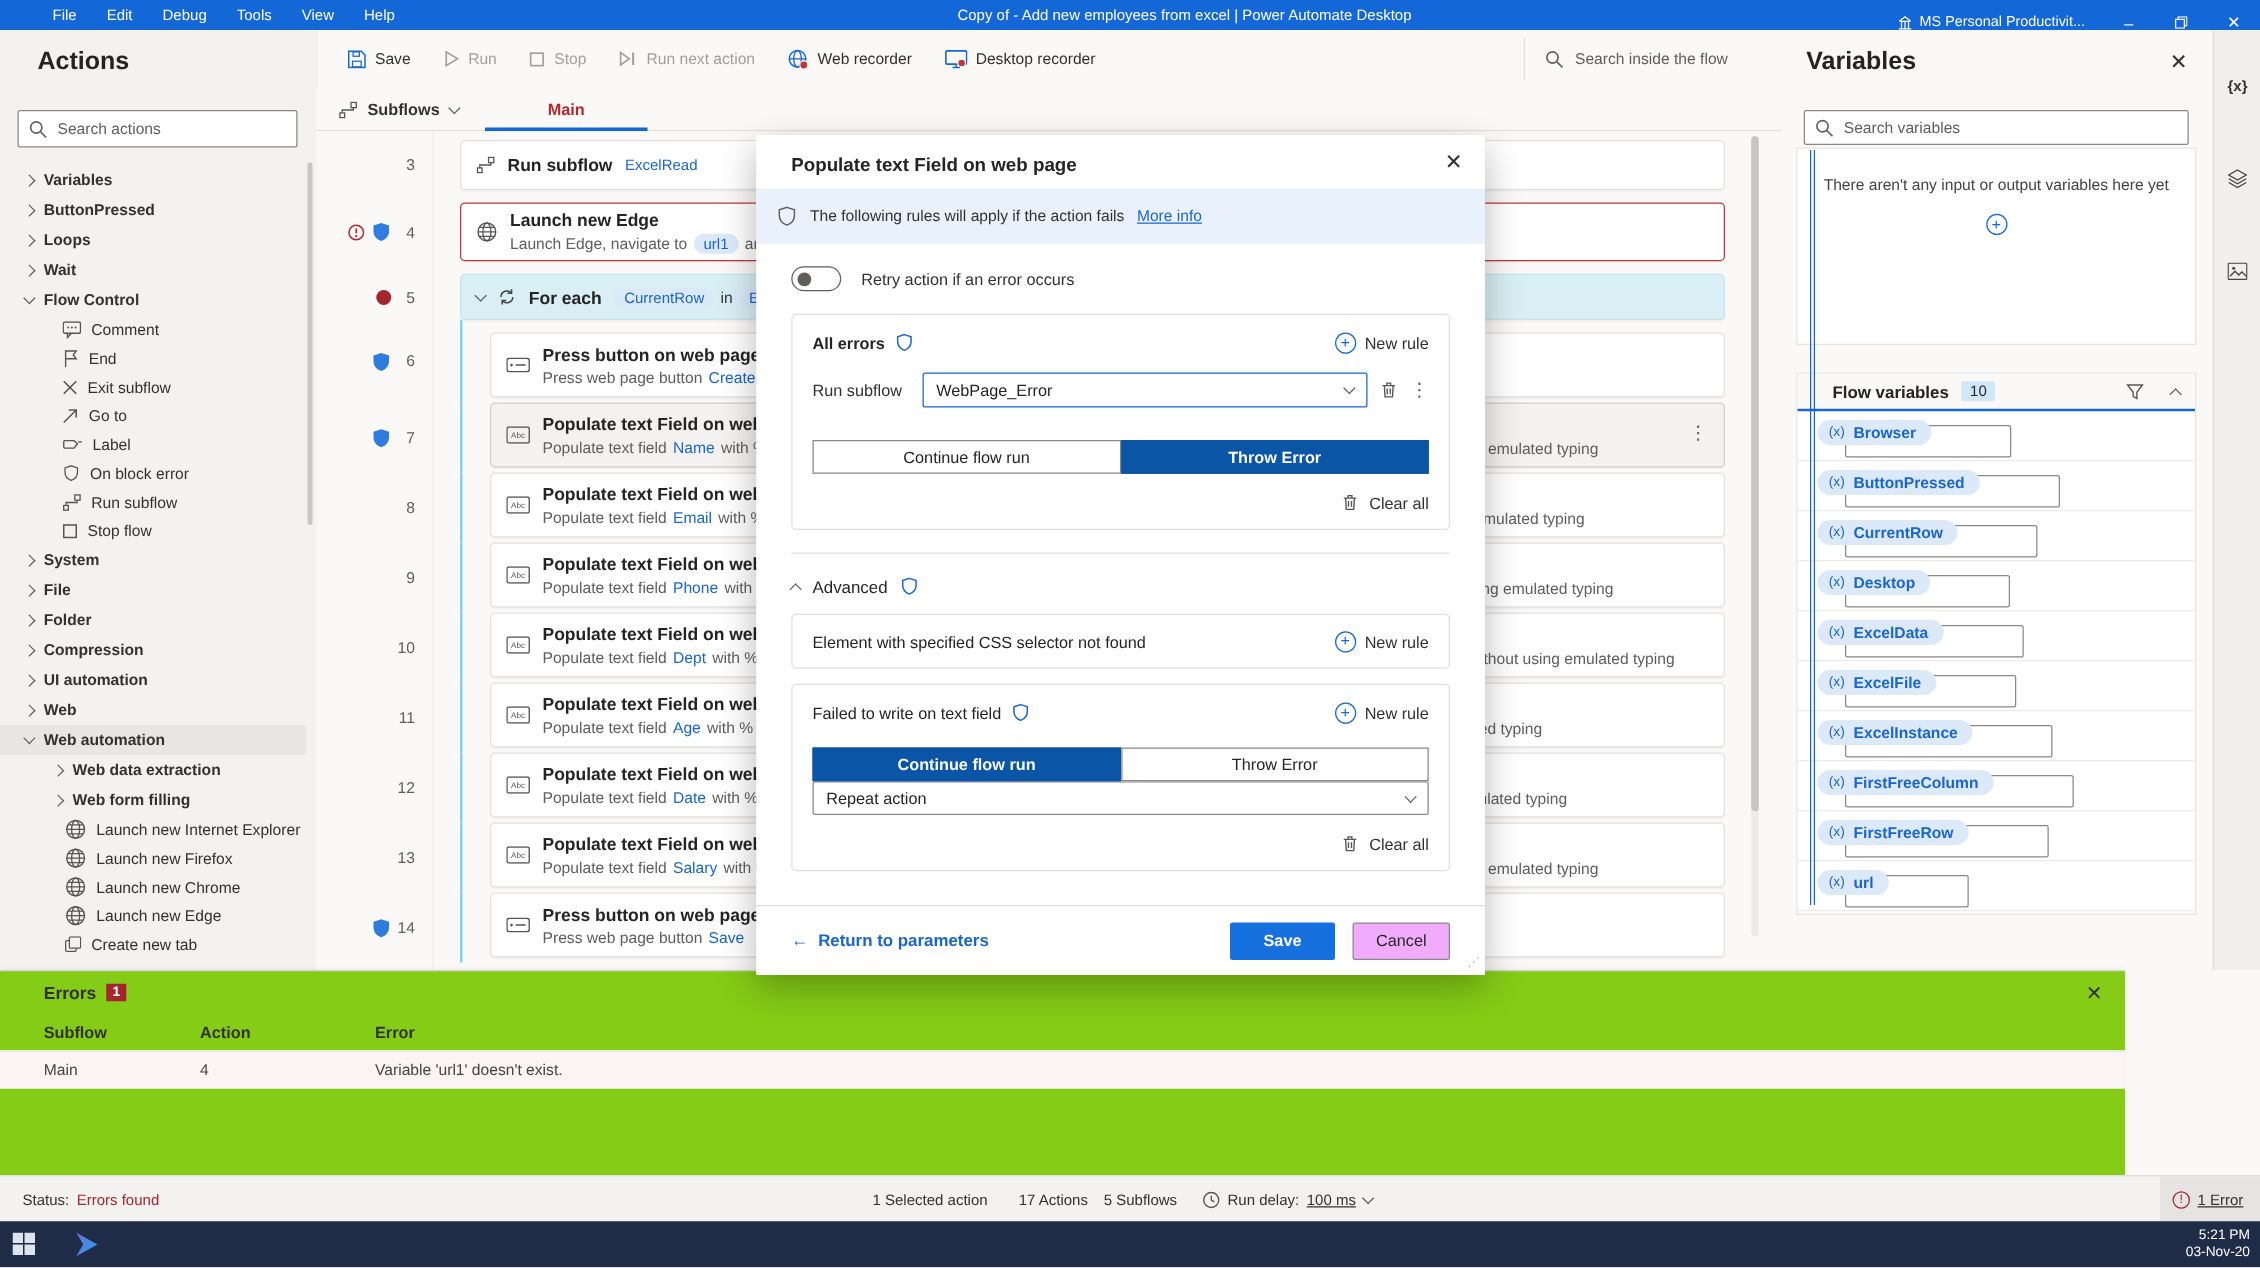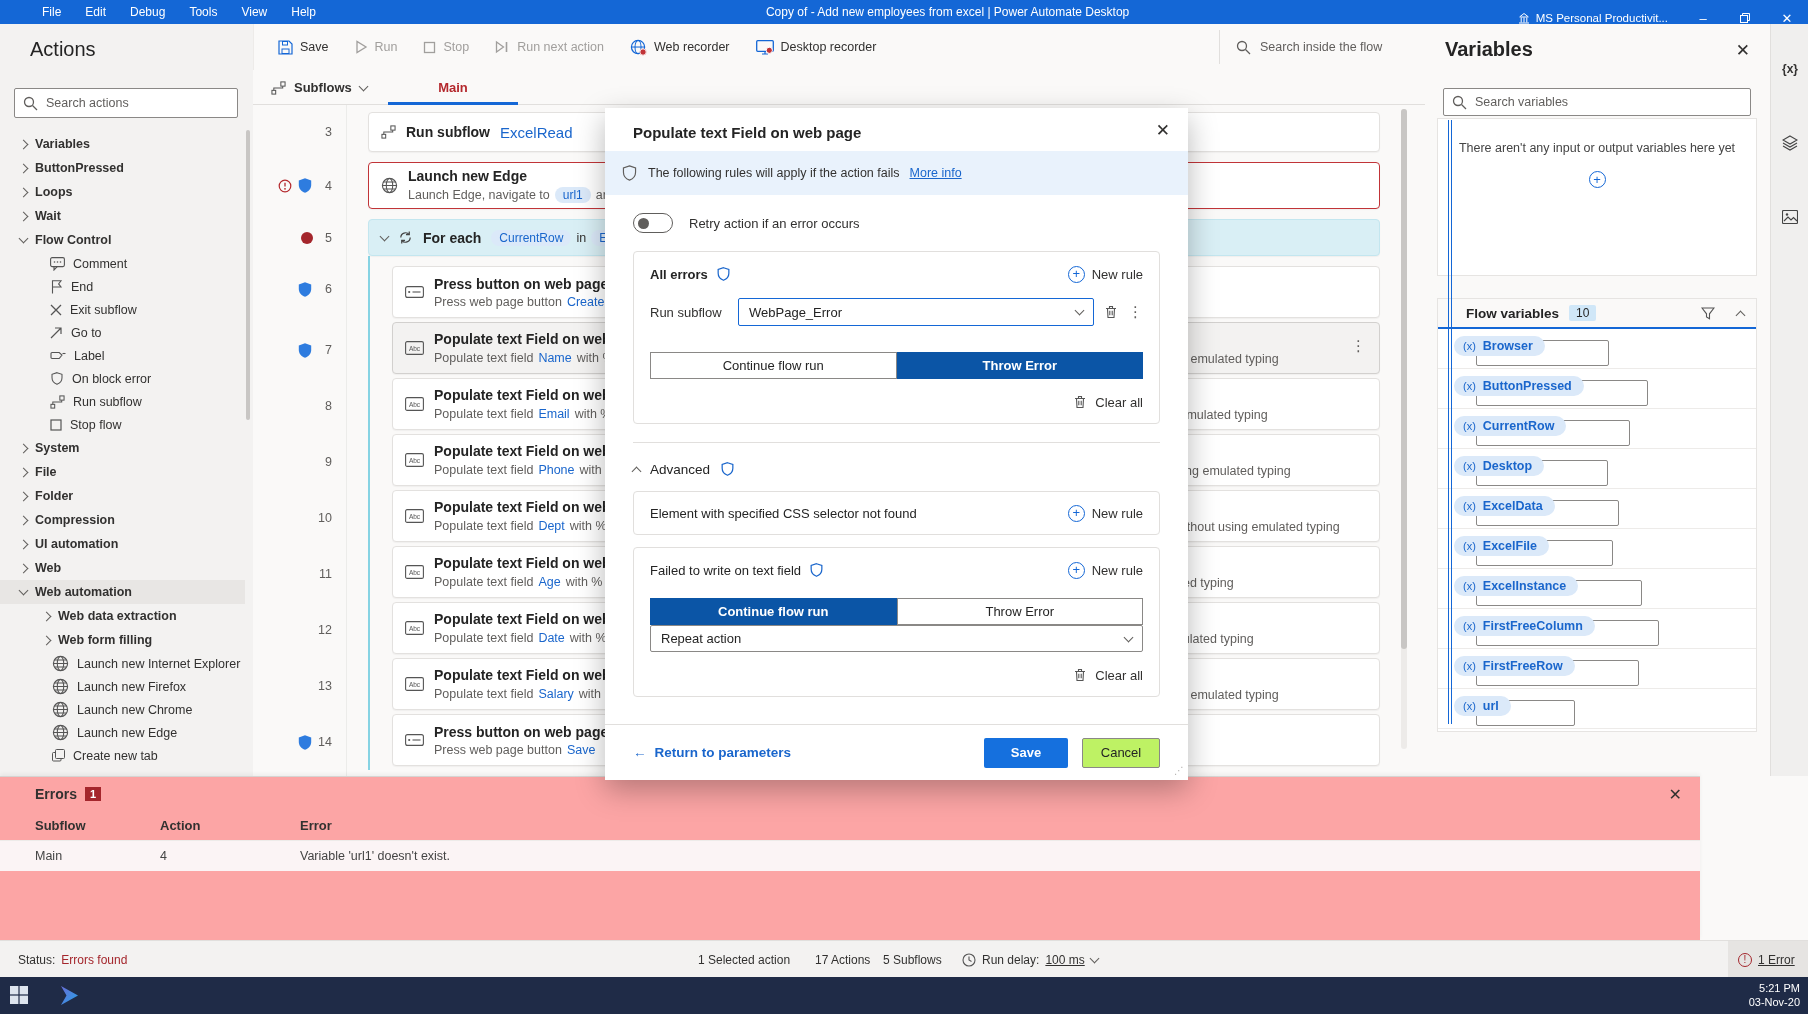--- a/index.html
+++ b/index.html
@@ -12,21 +12,21 @@
               display:flex; align-items:center; font-size:12px; }
   .menus { display:flex; gap:4px; margin-left:32px; }
   .menu-item { padding:0 10px; line-height:24px; cursor:default; }
   .win-title { position:absolute; left:50%; top:0; transform:translateX(-38%); line-height:24px; white-space:nowrap; }
   .tb-right { position:absolute; right:0; top:0; height:36px; display:flex; align-items:center; }
   .app-badge { display:flex; align-items:center; gap:6px; margin-right:14px; font-size:11.5px; }
   .wbtn { width:42px; height:24px; display:flex; align-items:center; justify-content:center; font-size:13px; }
 
   
   .left-panel { position:absolute; left:0; top:24px; width:253px; height:752px; background:#f3f2f1; overflow:hidden; }
-  .lp-title { font-size:20px; font-weight:400; color:#242424; margin:14px 0 0 30px; }
+  .lp-title { font-size:20px; font-weight:700; color:#242424; margin:14px 0 0 30px; }
   .lp-search { position:absolute; left:14px; top:64px; width:224px; height:30px; background:#fff; border:1px solid #8a8886;
                border-radius:2px; display:flex; align-items:center; gap:8px; padding:0 8px; }
   .lp-search span.ph { color:#605e5c; font-size:12.5px; }
   .tree { position:absolute; left:0; top:108px; right:8px; }
   .tree-row { display:flex; align-items:center; gap:8px; font-size:12.5px; color:#323130; white-space:nowrap; }
   .tree-row.cat { height:24px; padding-left:20px; font-weight:600; }
   .tree-row.subcat { height:24px; padding-left:43px; font-weight:600; }
   .tree-row.leaf { height:23px; padding-left:50px; }
   .tree-row.leaf2 { height:23px; padding-left:52px; }
   .tree-row.sel { background:#e8e6e4; }
@@ -113,21 +113,21 @@
   .card2 { margin-top:12px; padding:11px 16px; }
   .card2 .dc-head .lft { font-weight:400; }
   .card3 { margin-top:12px; }
   .dd3 { }
   .dlg-footer { position:absolute; left:0; right:0; bottom:0; height:56px; border-top:1px solid #e1dfdd;
                 display:flex; align-items:center; justify-content:space-between; padding:0 28px; }
   .backlink { color:#1a66cc; font-size:13.5px; font-weight:600; display:flex; gap:8px; align-items:center; }
   .fbtns { display:flex; gap:14px; }
   .btn { height:30px; display:flex; align-items:center; justify-content:center; font-size:13px; border-radius:2px; }
   .btn.primary { width:84px; background:#1570de; color:#fff; font-weight:600; }
-  .btn.secondary { width:78px; background:#bef264; color:#242424; border:1px solid #8a8886; }
+  .btn.secondary { width:78px; background:#f0abfc; color:#242424; border:1px solid #8a8886; }
   .grip { position:absolute; right:4px; bottom:4px; color:#b5b3b1; font-size:10px; }
 
   
   .right-panel { position:absolute; left:1425px; top:24px; width:345px; height:752px; background:#faf9f8; overflow:hidden; }
   .rp-title { font-size:20px; font-weight:600; color:#242424; margin:14px 0 0 20px; }
   .rp-close { position:absolute; right:20px; top:16px; font-size:17px; color:#323130; }
   .rp-search { position:absolute; left:18px; top:64px; width:308px; height:28px; background:#fff; border:1px solid #8a8886;
                border-radius:2px; display:flex; align-items:center; gap:8px; padding:0 8px; color:#605e5c; font-size:12.5px; }
   .vsection { position:absolute; left:12px; width:320px; background:#fff; border:1px solid #e6e4e2; }
   .vs-head { height:30px; display:flex; align-items:center; gap:10px; padding:0 12px 0 28px; font-size:13.5px; font-weight:600;
@@ -144,21 +144,21 @@
   .vbox { position:absolute; z-index:1; left:38px; top:11px; height:26px; background:#fff; border:1px solid #8a8886; border-radius:2px; }
   .blue2line { position:absolute; left:23px; top:96px; height:604px; width:4px;
                border-left:1.5px solid #1467d6; border-right:1.5px solid #1467d6; z-index:5; }
 
   
   .right-strip { position:absolute; left:1770px; top:24px; width:38px; height:752px; background:#f0efee; border-left:1px solid #e1dfdd; }
   .strip-ic { width:38px; height:34px; display:flex; align-items:center; justify-content:center; color:#323130; }
   .strip-ic.xvar { margin-top:28px; font-size:12px; font-weight:600; }
 
   
-  .errors-panel { position:absolute; left:0; top:776px; width:1700px; height:164px; background:#fca5a5; border-top:1px solid #d6d4d2;
+  .errors-panel { position:absolute; left:0; top:776px; width:1700px; height:164px; background:#84cc16; border-top:1px solid #d6d4d2;
                   box-shadow:0 -2px 4px rgba(0,0,0,.05); }
   .ep-head { height:34px; display:flex; align-items:center; gap:8px; padding-left:35px; font-size:14px; font-weight:600; }
   .ep-badge { background:#a4262c; color:#fff; font-size:11px; font-weight:600; padding:1px 5px; }
   .ep-close { position:absolute; right:18px; top:8px; font-size:16px; color:#323130; }
   .ep-cols { display:flex; height:30px; align-items:center; border-bottom:1px solid #edebe9; font-size:13px; font-weight:600; color:#323130; }
   .ep-row { display:flex; height:30px; align-items:center; background:#fbf4f5; font-size:12.5px; color:#444; }
   .epc1 { padding-left:35px; width:160px; flex:none; }
   .epc2 { width:140px; flex:none; }
   .epc3 { flex:1; }
 
@@ -509,21 +509,21 @@
           <div class="fcard" style="height: 40px;">
             <span class="icw">
               <svg width="15" height="14" viewBox="0 0 16 14">
                 <rect x="1" y="9.5" width="4" height="4" fill="none" stroke="#555" stroke-width="1.1"></rect>
                 <rect x="10.5" y="0.5" width="4.5" height="4.5" fill="none" stroke="#555" stroke-width="1.1"></rect>
                 <path d="M3 9.5V7h9.5V5" fill="none" stroke="#555" stroke-width="1.1"></path>
               </svg>
             </span>
             <span class="fm-title">Run subflow</span>
             <span class="fm-sub" style="margin-top: 0px; margin-left: 10px;">
-              <span class="bluetext" style="font-size: 15px;">ExcelRead</span>
+              <span class="bluetext" style="font-size: 12px;">ExcelRead</span>
             </span>
           </div>
         </div>
         <div class="frow" style="margin-bottom: 10px;">
           <div class="gut">
             <span class="ico">
               <svg width="14" height="14" viewBox="0 0 14 14">
                 <circle cx="7" cy="7" r="5.8" fill="none" stroke="#b4282d" stroke-width="1.2"></circle>
                 <path d="M7 3.8v3.8" stroke="#b4282d" stroke-width="1.3"></path>
                 <circle cx="7" cy="9.8" r="0.9" fill="#b4282d"></circle>

